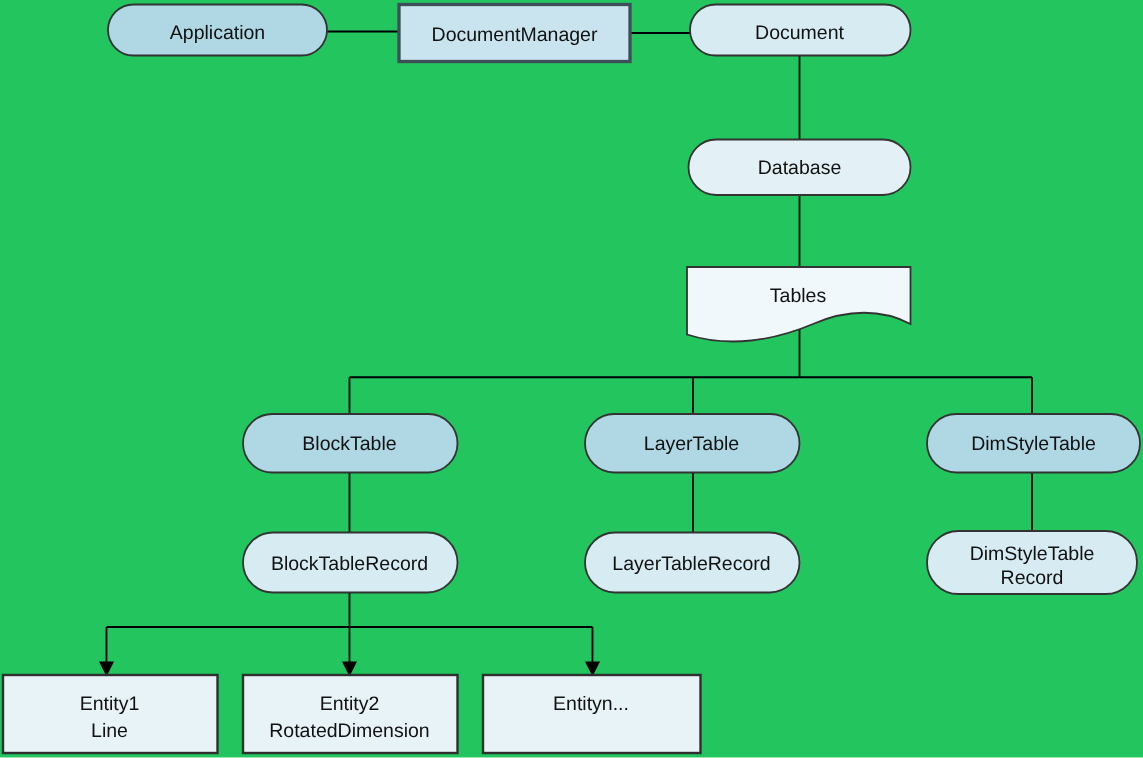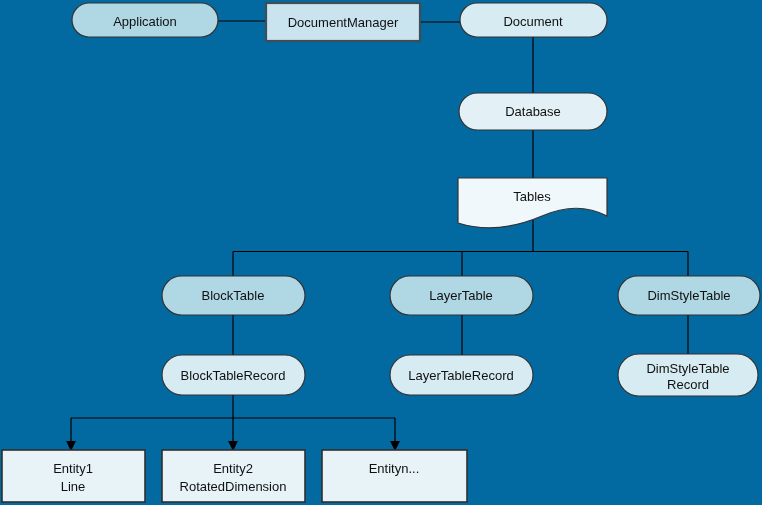--- a/index.html
+++ b/index.html
@@ -4,21 +4,21 @@
 <style>
   html, body {
     margin: 0;
     padding: 0;
     background: #ffffff;
   }
   .stage {
     width: 762px;
     height: 505px;
     position: relative;
-    background: #0369a1;
+    background: #22c55e;
     overflow: hidden;
   }
   svg { display: block; }
   text {
     font-family: "Liberation Sans", sans-serif;
     font-size: 13px;
     fill: #111111;
     text-anchor: middle;
   }
   .node-shape   { stroke: #333333; stroke-width: 1.2; }

